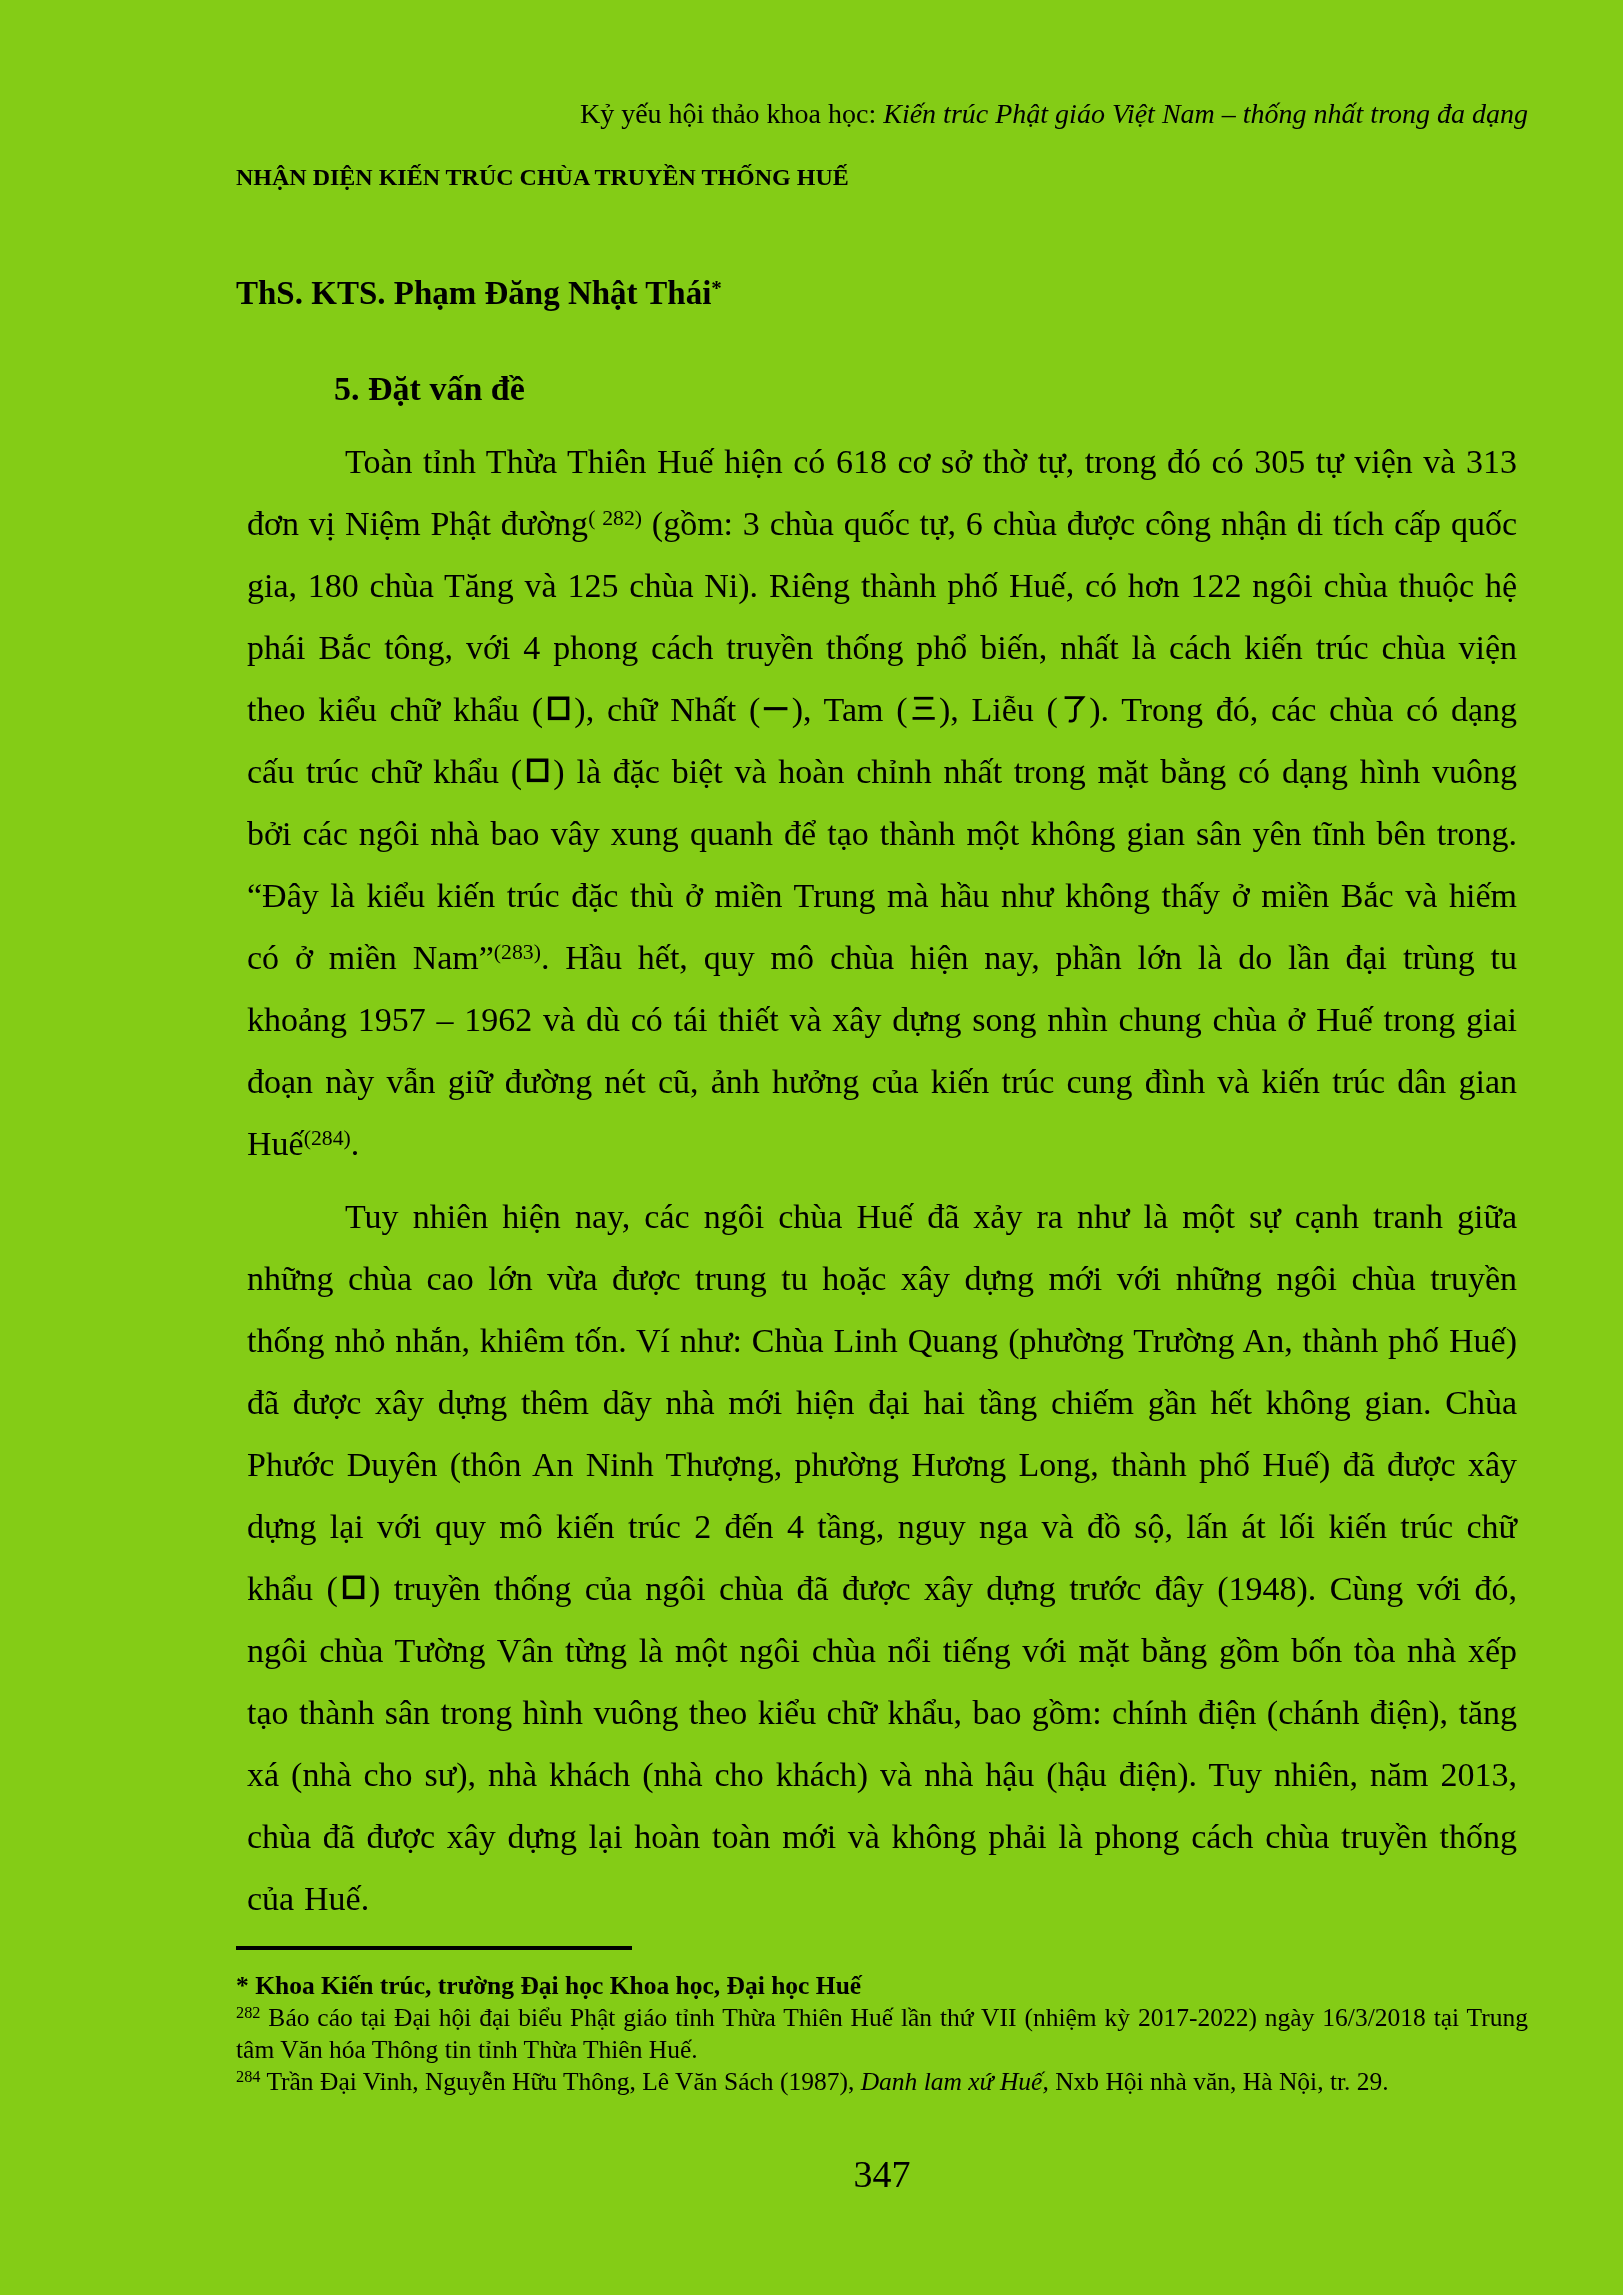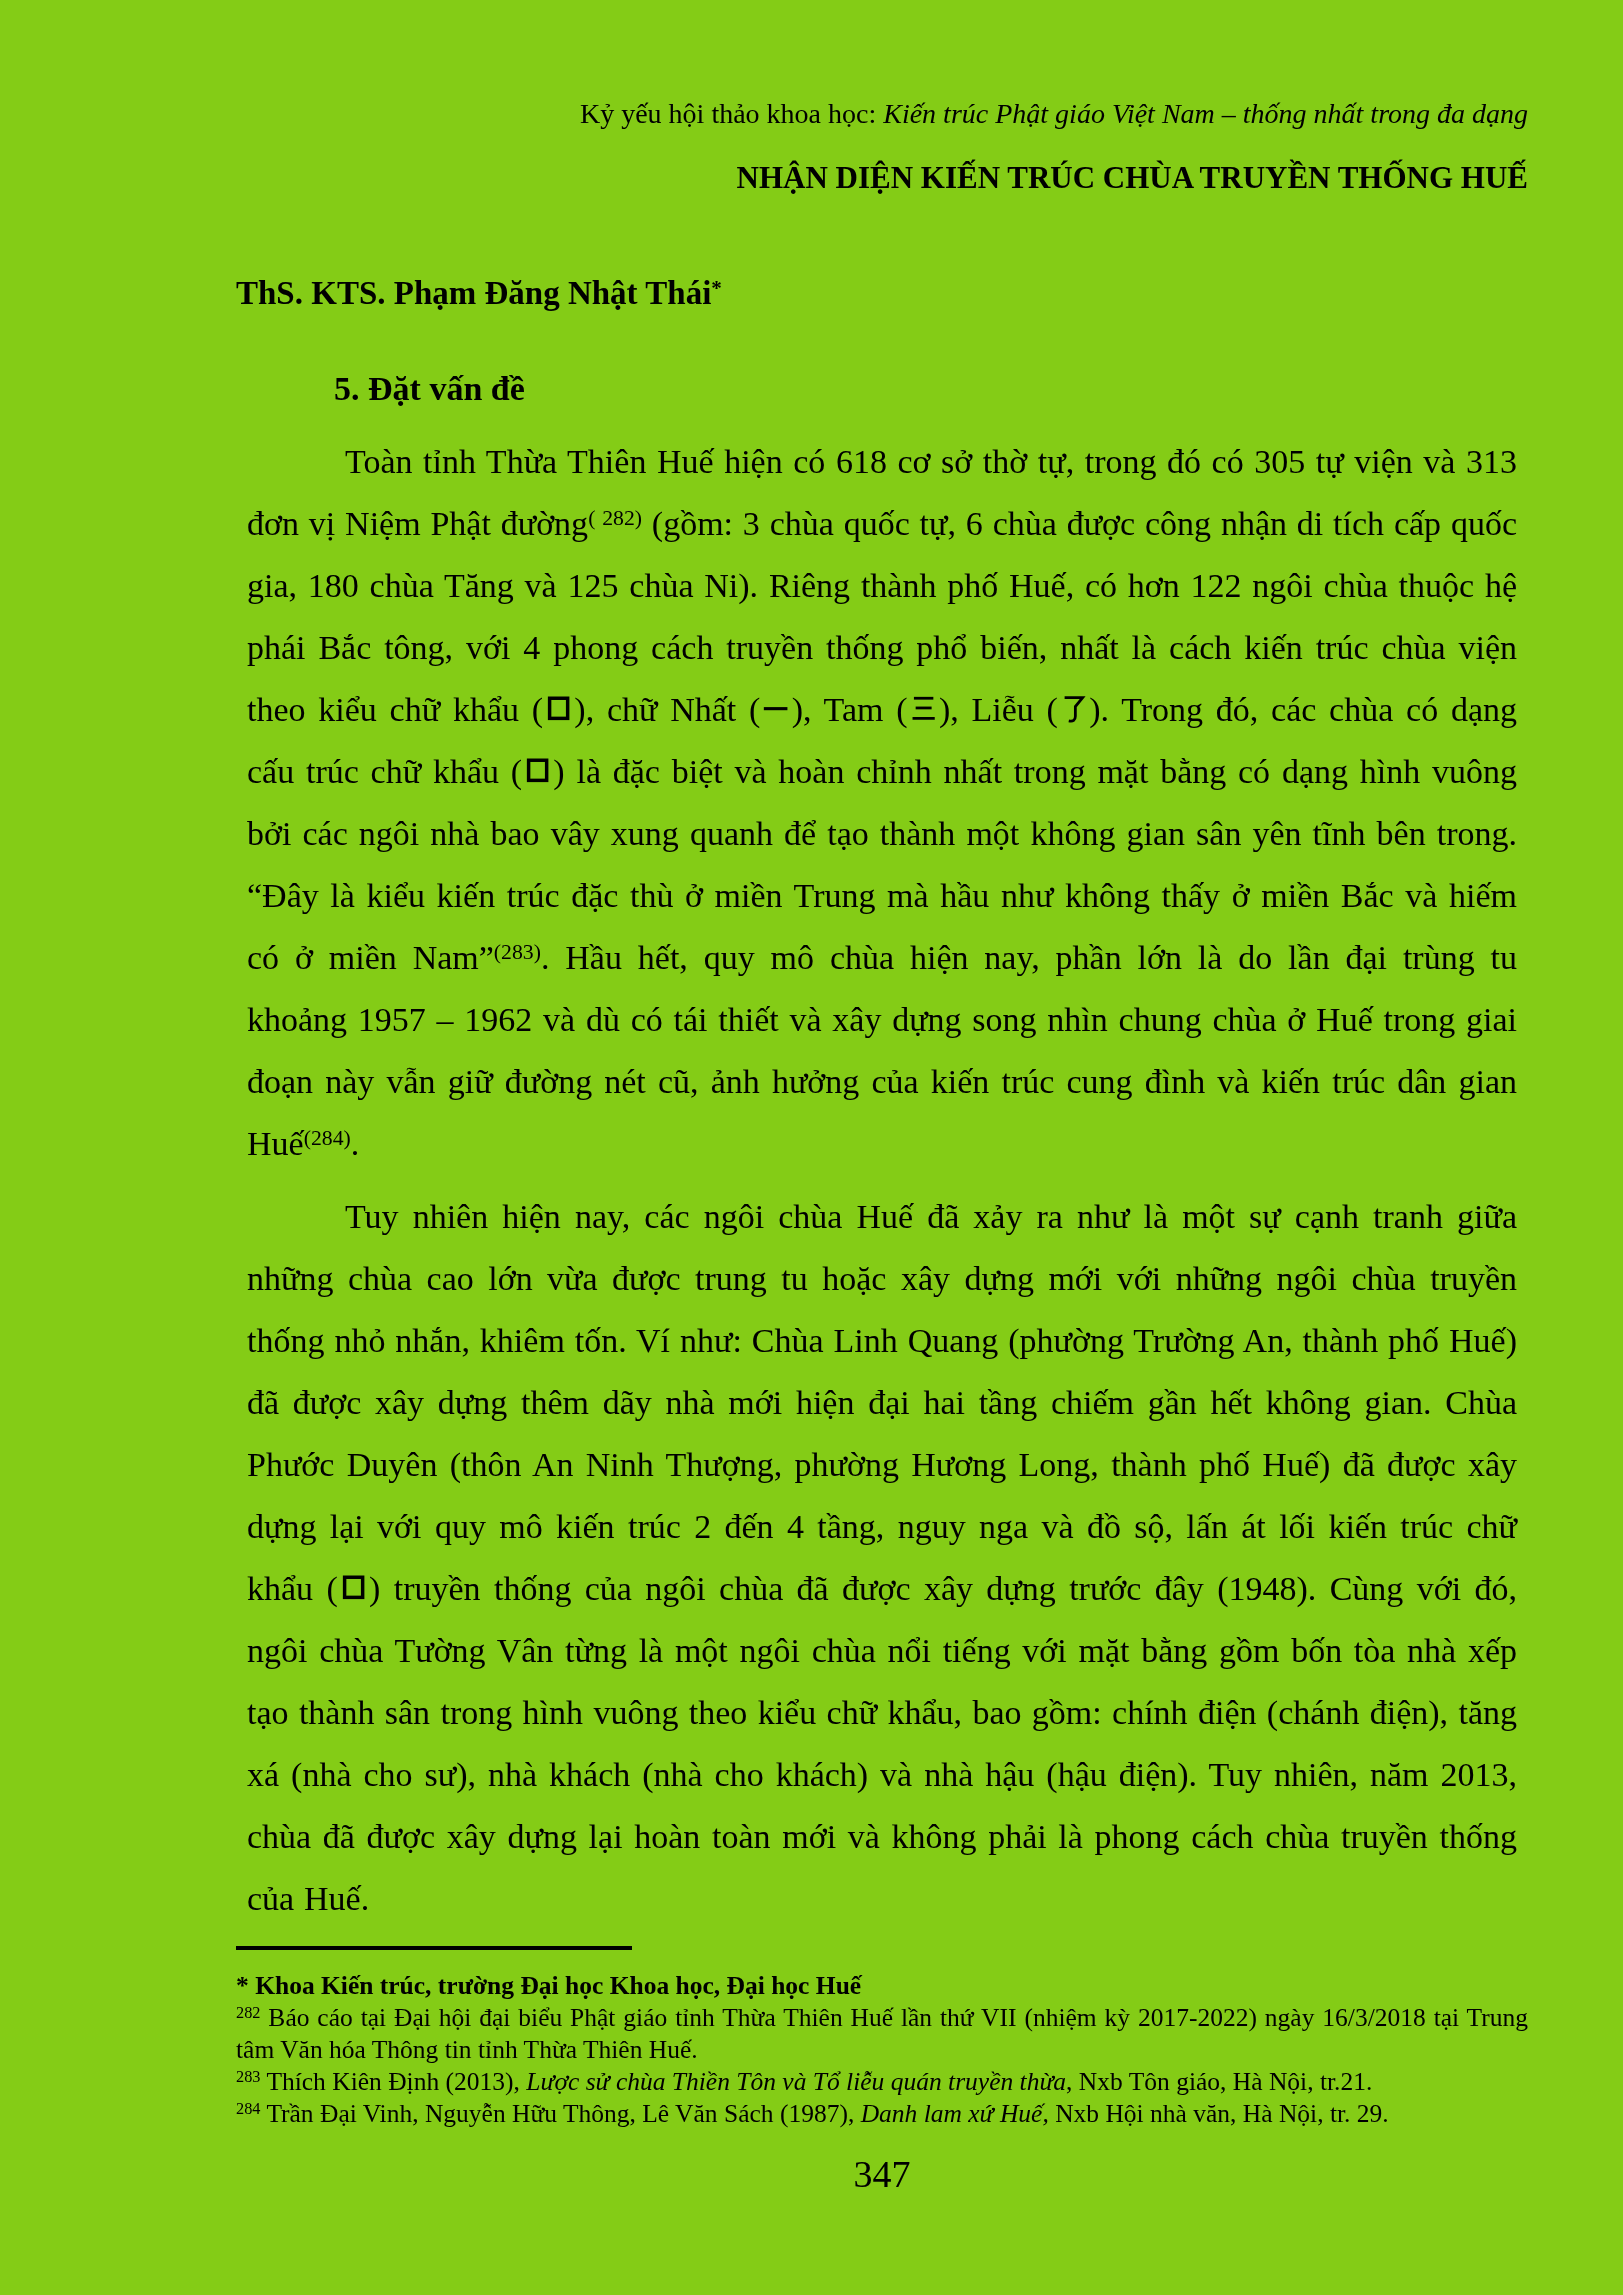--- a/index.html
+++ b/index.html
@@ -13,22 +13,22 @@
     -webkit-font-smoothing: antialiased;
   }
   .page { position: absolute; inset: 0; background: #84cc16; }
 
   .running-header {
     position: absolute; top: 96px; left: 236px; width: 1292px;
     font-size: 28px; line-height: 35px; text-align: right; white-space: nowrap;
   }
   .doc-title {
     position: absolute; top: 157px; left: 236px; width: 1292px;
-    font-size: 31px; line-height: 41px; font-weight: bold;
-    text-align: right; margin: 0;
+    font-size: 24px; line-height: 41px; font-weight: bold;
+    text-align: left; margin: 0;
   }
   .author-line {
     position: absolute; top: 273px; left: 236px; width: 1292px;
     font-size: 33px; line-height: 41px; font-weight: bold; text-align: left;
   }
   .article-body {
     position: absolute; top: 358px; left: 236px; width: 1292px;
     font-size: 34px; line-height: 62px; text-align: justify;
   }
   .section-heading {
@@ -92,20 +92,19 @@
             </svg></span>) là đặc biệt và hoàn chỉnh nhất trong mặt bằng có dạng hình vuông bởi các ngôi nhà bao vây xung quanh để tạo thành một không gian sân yên tĩnh bên trong. “Đây là kiểu kiến trúc đặc thù ở miền Trung mà hầu như không thấy ở miền Bắc và hiếm có ở miền Nam”</span><sup>(283)</sup><span>. Hầu hết, quy mô chùa hiện nay, phần lớn là do lần đại trùng tu khoảng 1957 – 1962 và dù có tái thiết và xây dựng song nhìn chung chùa ở Huế trong giai đoạn này vẫn giữ đường nét cũ, ảnh hưởng của kiến trúc cung đình và kiến trúc dân gian Huế</span><sup>(284)</sup><span>.</span></p>
     <p><span>Tuy nhiên hiện nay, các ngôi chùa Huế đã xảy ra như là một sự cạnh tranh giữa những chùa cao lớn vừa được trung tu hoặc xây dựng mới với những ngôi chùa truyền thống nhỏ nhắn, khiêm tốn. Ví như: Chùa Linh Quang (phường Trường An, thành phố Huế) đã được xây dựng thêm dãy nhà mới hiện đại hai tầng chiếm gần hết không gian. Chùa Phước Duyên (thôn An Ninh Thượng, phường Hương Long, thành phố Huế) đã được xây dựng lại với quy mô kiến trúc 2 đến 4 tầng, nguy nga và đồ sộ, lấn át lối kiến trúc chữ khẩu (<span class="cjk"><svg viewBox="0 0 80 96" xmlns="http://www.w3.org/2000/svg">
               <rect x="14" y="18" width="52" height="58" fill="none" stroke="#000" stroke-width="10"></rect>
             </svg></span>) truyền thống của ngôi chùa đã được xây dựng trước đây (1948). Cùng với đó, ngôi chùa Tường Vân từng là một ngôi chùa nổi tiếng với mặt bằng gồm bốn tòa nhà xếp tạo thành sân trong hình vuông theo kiểu chữ khẩu, bao gồm: chính điện (chánh điện), tăng xá (nhà cho sư), nhà khách (nhà cho khách) và nhà hậu (hậu điện). Tuy nhiên, năm 2013, chùa đã được xây dựng lại hoàn toàn mới và không phải là phong cách chùa truyền thống của Huế.</span></p>
   </div>
 
   <div class="footnotes">
     <div class="fn-rule"></div>
     <p><span class="b">* Khoa Kiến trúc, trường Đại học Khoa học, Đại học Huế</span></p>
     <p><sup>282</sup><span> Báo cáo tại Đại hội đại biểu Phật giáo tỉnh Thừa Thiên Huế lần thứ VII (nhiệm kỳ 2017-2022) ngày 16/3/2018 tại Trung tâm Văn hóa Thông tin tỉnh Thừa Thiên Huế.</span></p>
-    <p><sup>283</sup><span> Thích Kiên Định (2013), </span><span class="it">Lược sử chùa Thiền Tôn và Tổ liễu quán truyền thừa</span><span>, Nxb Tôn giáo, Hà Nội, tr.21.</span></p>
     <p><sup>284</sup><span> Trần Đại Vinh, Nguyễn Hữu Thông, Lê Văn Sách (1987), </span><span class="it">Danh lam xứ Huế,</span><span> Nxb Hội nhà văn, Hà Nội, tr. 29.</span></p>
   </div>
 
   <div class="page-number">347</div>
 
 </div>
 
 
 </body></html>

